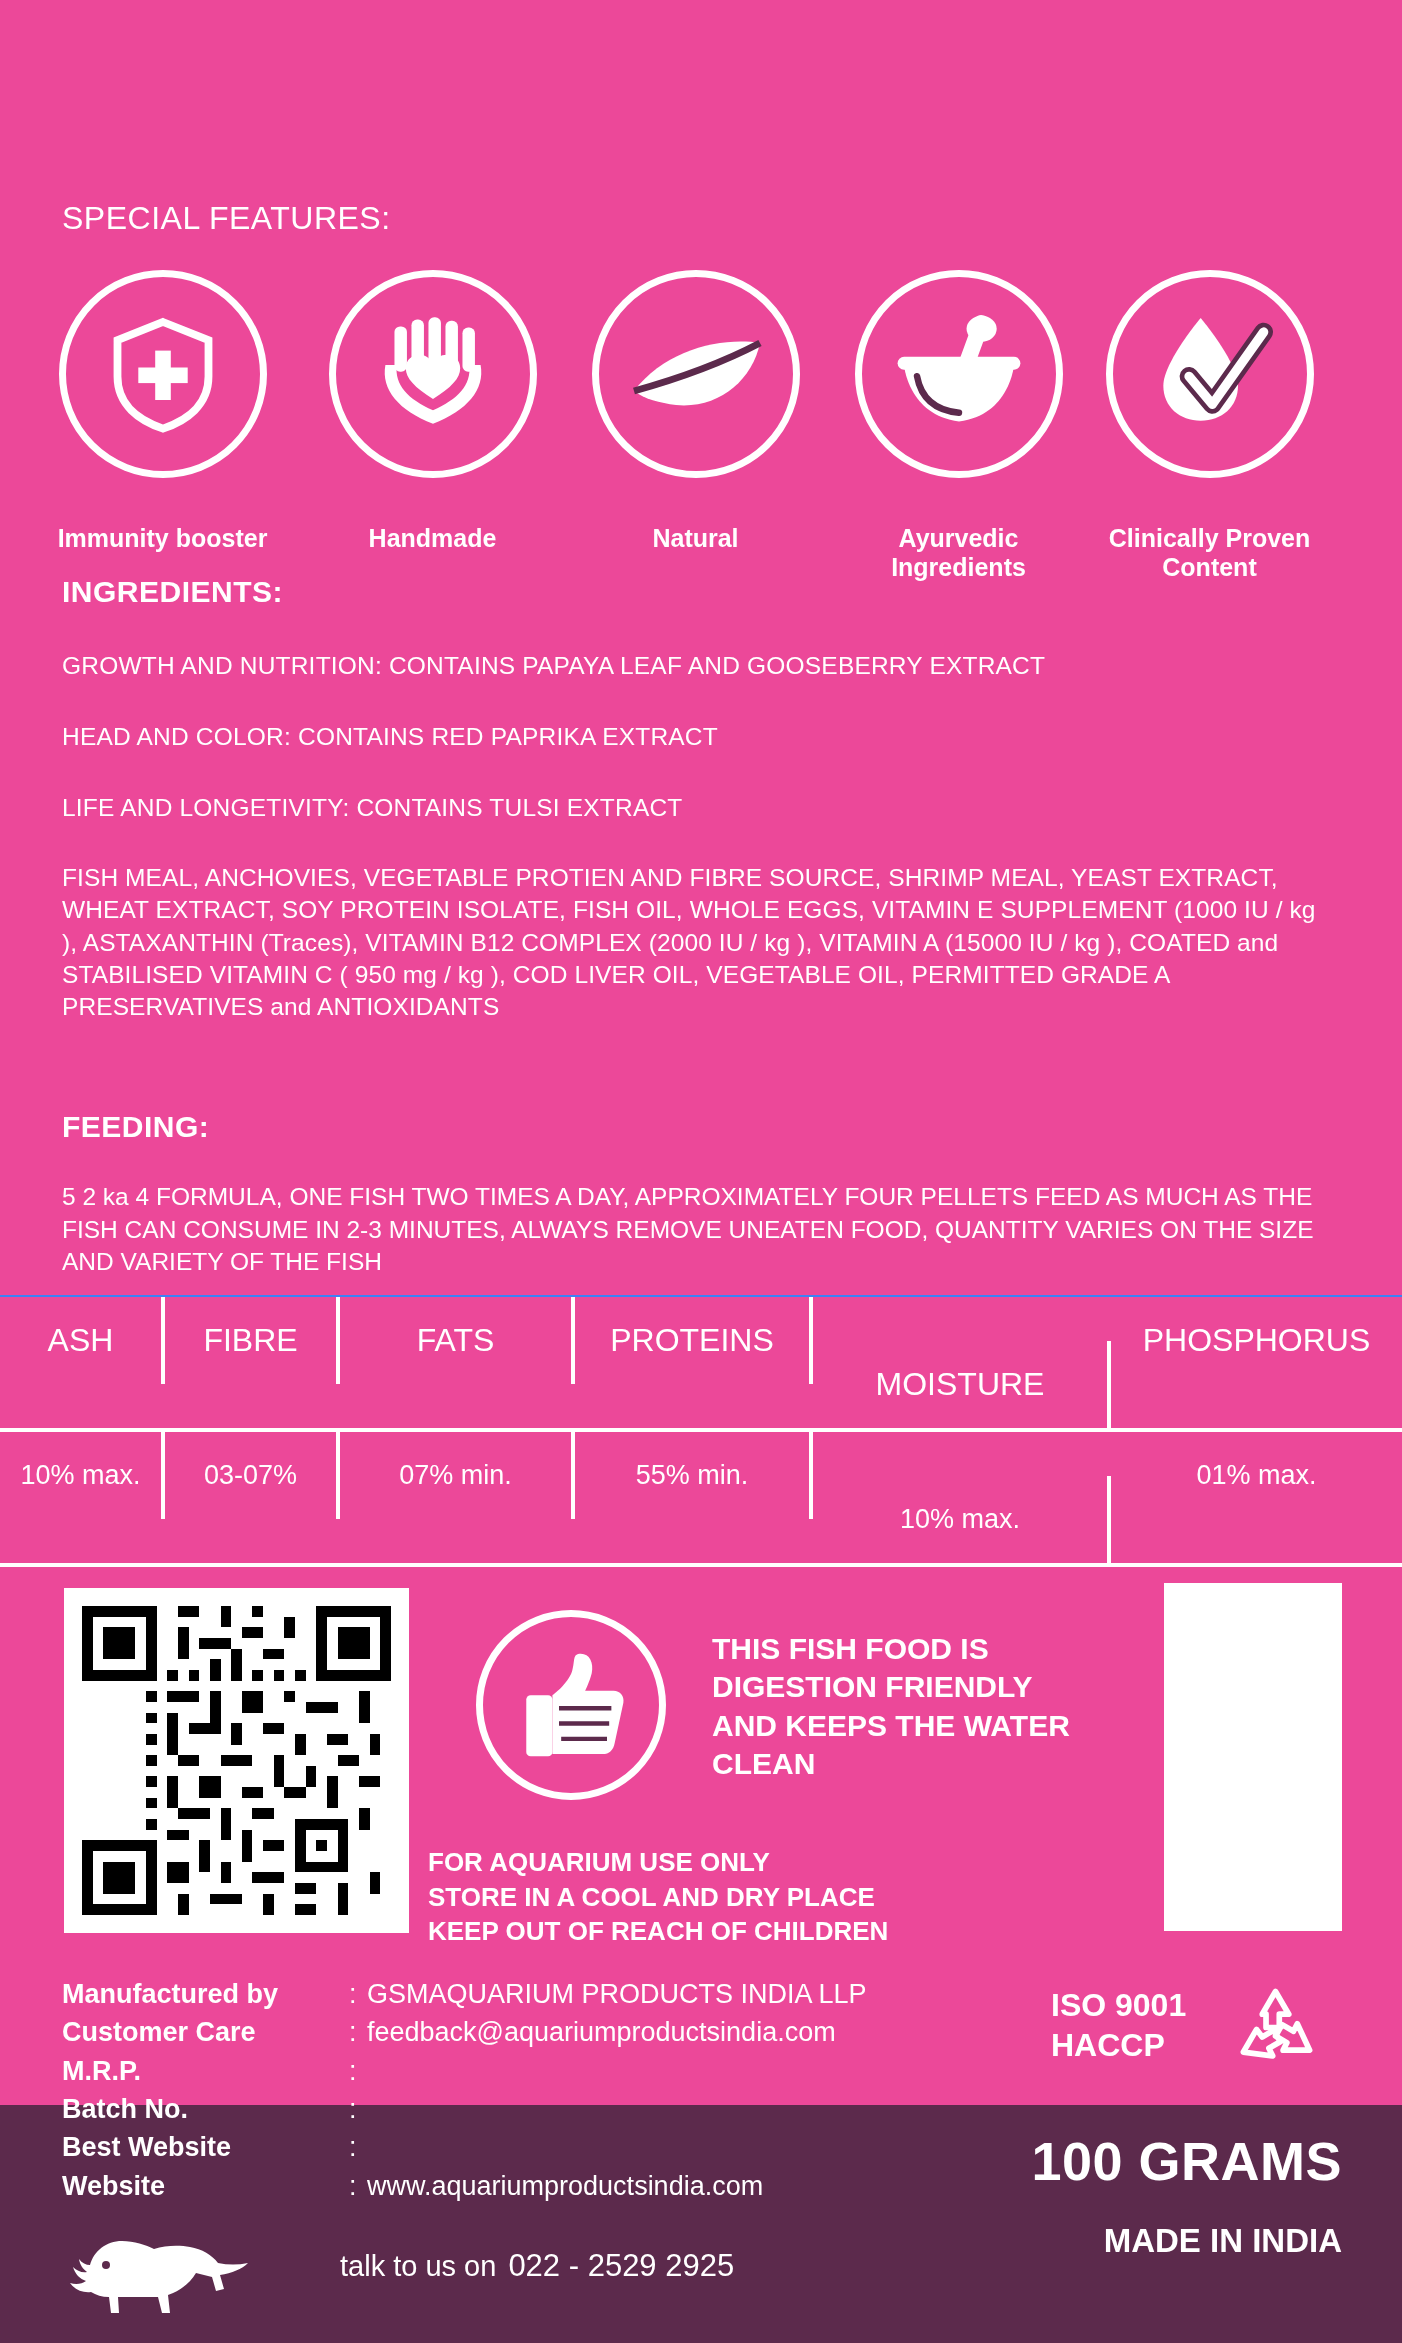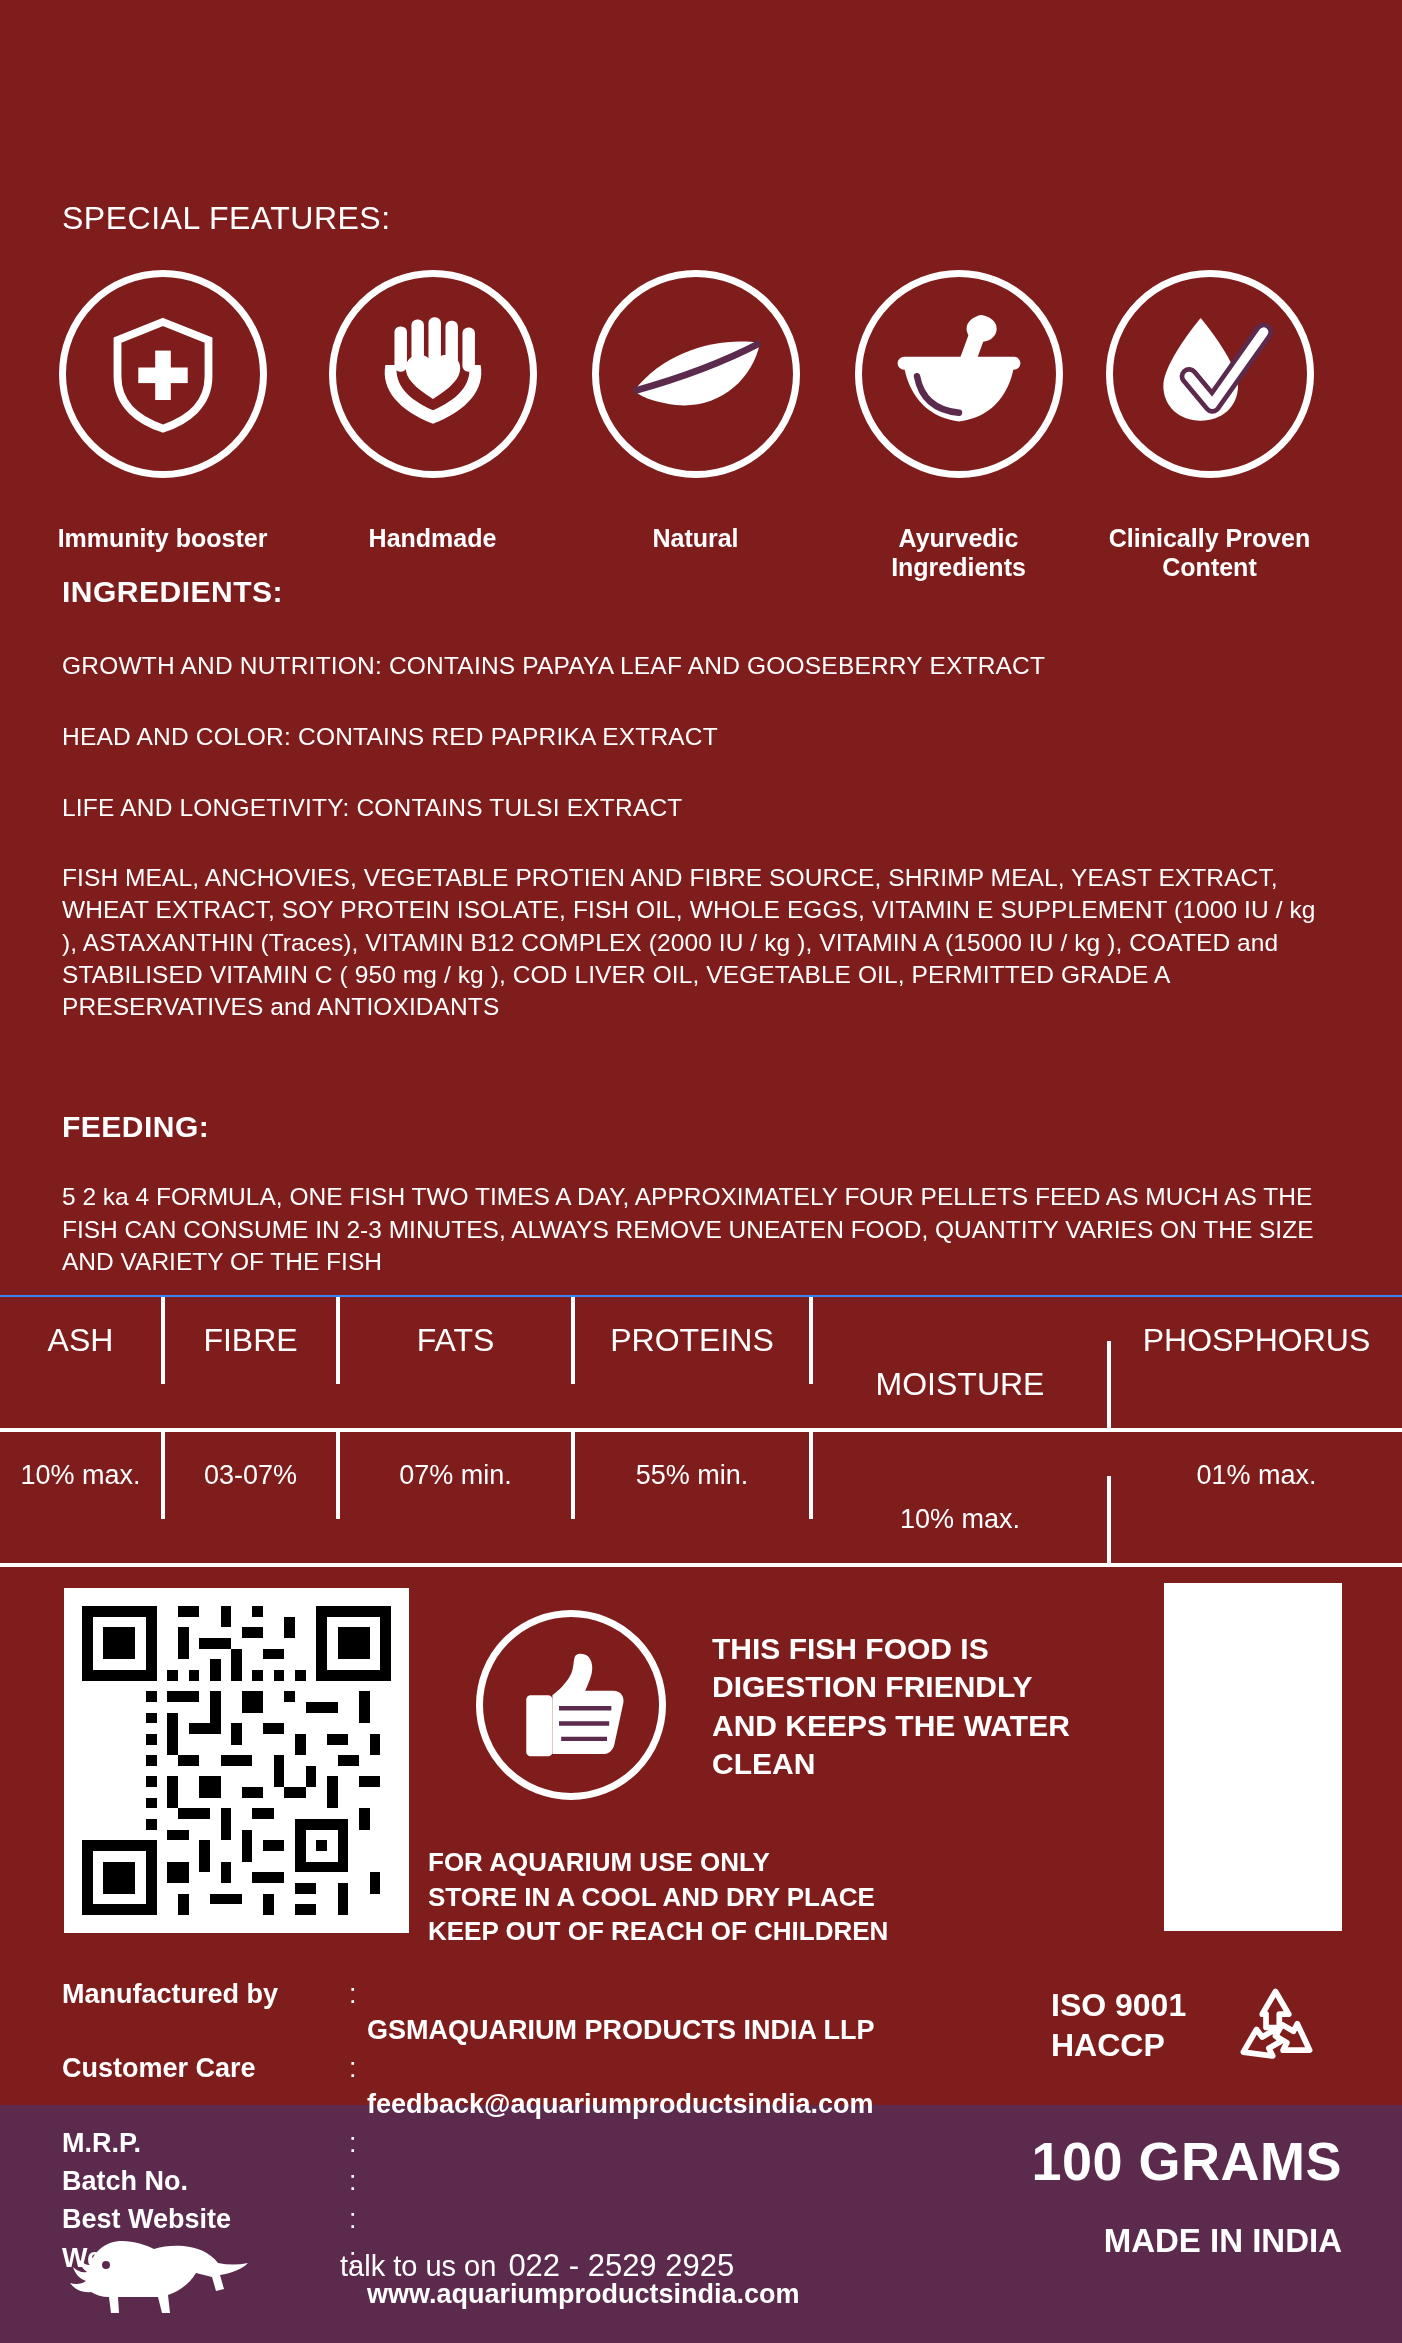--- a/index.html
+++ b/index.html
@@ -8,21 +8,21 @@
     height: 2343px;
     background: #5c2a4c;
     font-family: "Liberation Sans", sans-serif;
     color: #ffffff;
     overflow: hidden;
   }
   .page {
     position: relative;
     width: 1402px;
     height: 2105px;
-    background: #7f1d1d;
+    background: #ec4899;
   }
 
   
   .special-title {
     position: absolute;
     left: 62px;
     top: 200px;
     font-size: 32px;
     letter-spacing: 0.5px;
   }
@@ -192,21 +192,21 @@
   .mfg {
     position: absolute;
     left: 62px;
     top: 1975px;
     font-size: 27px;
     line-height: 1.42;
   }
   .mfg .row { display: flex; }
   .mfg .lbl { width: 287px; font-weight: bold; }
   .mfg .sep { width: 18px; }
-  .mfg .val { font-weight: bold; margin-top: 36px; }
+  .mfg .val { font-weight: normal; }
 
   .iso {
     position: absolute;
     left: 1051px;
     top: 1985px;
     font-size: 32px;
     font-weight: bold;
     line-height: 1.25;
   }
   .recycle {

